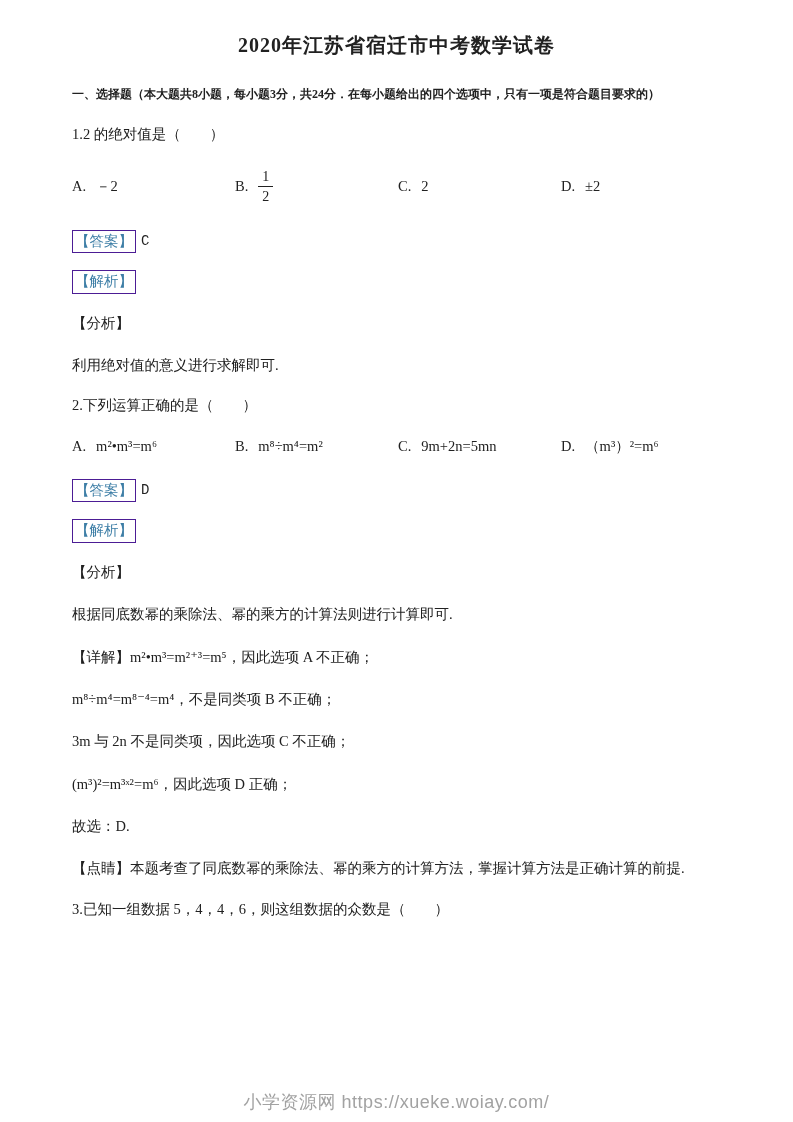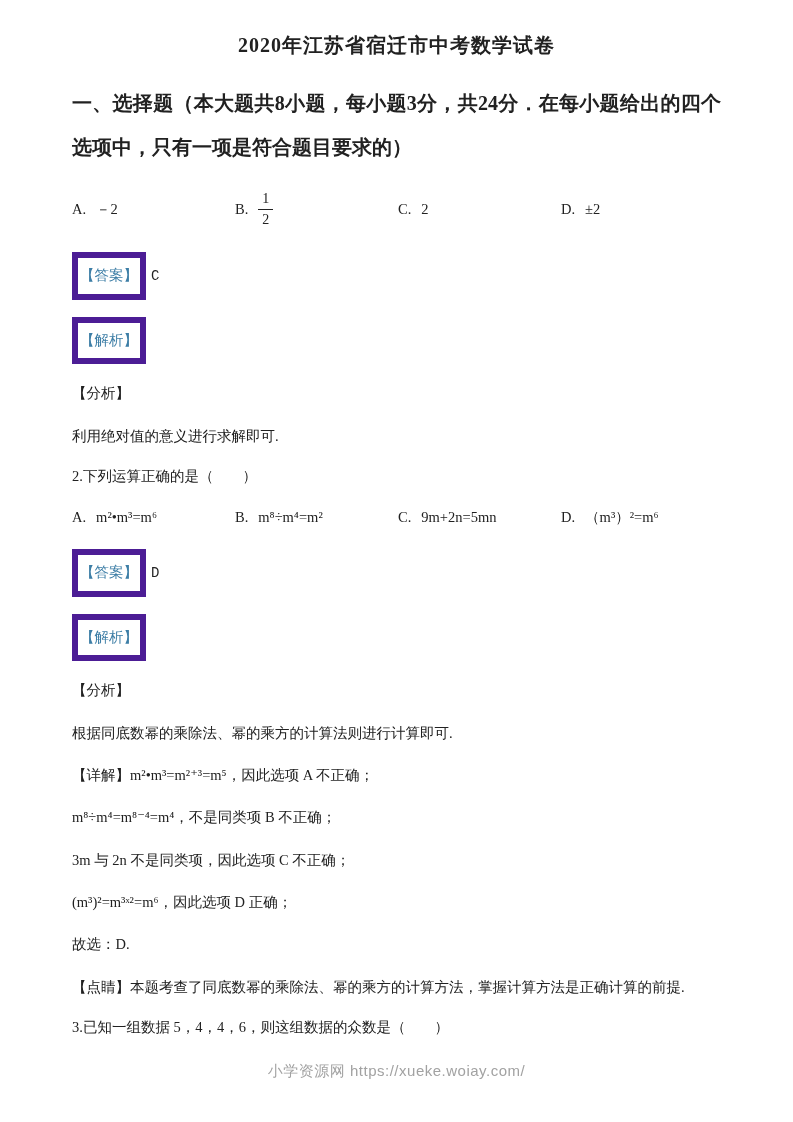--- a/index.html
+++ b/index.html
@@ -10,21 +10,21 @@
     position:relative;
   }
   .page{padding:30px 72px 0 72px;}
   .title{
     text-align:center;
     font-size:20px;font-weight:bold;
     margin:2px 0 22px 0;
     letter-spacing:1px;
   }
   .heading{
-    font-size:20px;font-weight:bold;
+    font-size:12px;font-weight:bold;
     line-height:2.2;
     margin:0 0 10px 0;
     text-align:justify;
   }
   p{margin:0;}
   .stem{font-size:14.5px;margin:16px 0 0 0;line-height:1.6;}
   .opts{
     display:flex;align-items:center;
     font-size:14.5px;
     margin-top:14px;min-height:30px;
@@ -35,57 +35,58 @@
   .opt-label{margin-right:10px;}
   .frac{
     display:inline-block;text-align:center;vertical-align:middle;
     font-size:14px;line-height:1.25;
   }
   .frac .num{display:block;border-bottom:1.2px solid #222;padding:0 4px 1px 4px;}
   .frac .den{display:block;padding-top:1px;}
   .tag-line{margin-top:17px;font-size:14.5px;display:flex;align-items:center;}
   .tag{
     color:#3d7ea6;
-    border:6px solid #4c1d95;
-    padding:8px 2px;
+    border:1px solid #4c1d95;
+    padding:1px 2px;
     display:inline-block;
     line-height:1.35;
   }
   .answer-letter{
     margin-left:5px;
     font-family:"Liberation Mono","DejaVu Sans Mono",monospace;
     font-size:14px;
   }
   .body-line{
     font-size:14.5px;
     margin-top:17px;
     line-height:1.75;
     text-align:justify;
   }
   .footer{
     position:absolute;
     left:0;right:0;
-    top:1062px;
+    top:1090px;
     text-align:center;
     color:#a2a2a2;
-    font-size:15px;
+    font-size:18px;
     font-family:"Liberation Sans","DejaVu Sans",sans-serif;
     letter-spacing:0.5px;
   }
 </style>
 </head>
 <body>
 
 <div class="page">
 
   <h1 class="title">2020年江苏省宿迁市中考数学试卷</h1>
 
   <p class="heading">一、选择题（本大题共8小题，每小题3分，共24分．在每小题给出的四个选项中，只有一项是符合题目要求的）</p>
 
   <section>
+    <p class="stem">1.2 的绝对值是（　　）</p>
 
     <div class="opts tall">
       <div class="opt">
         <span class="opt-label">A.</span>
         <span>－2</span>
       </div>
       <div class="opt">
         <span class="opt-label">B.</span>
         <span class="frac">
           <span class="num">1</span>

